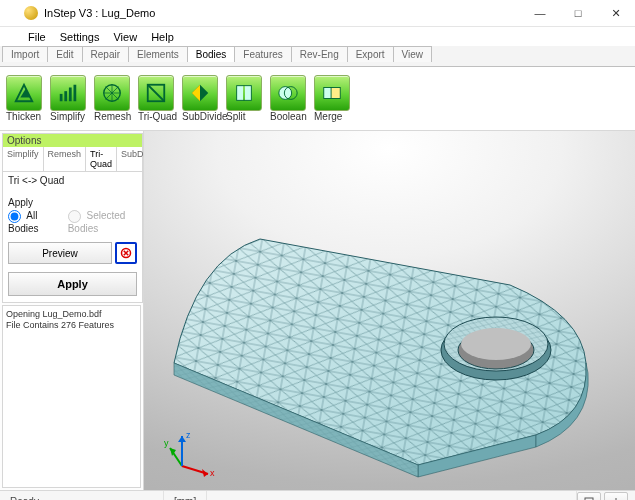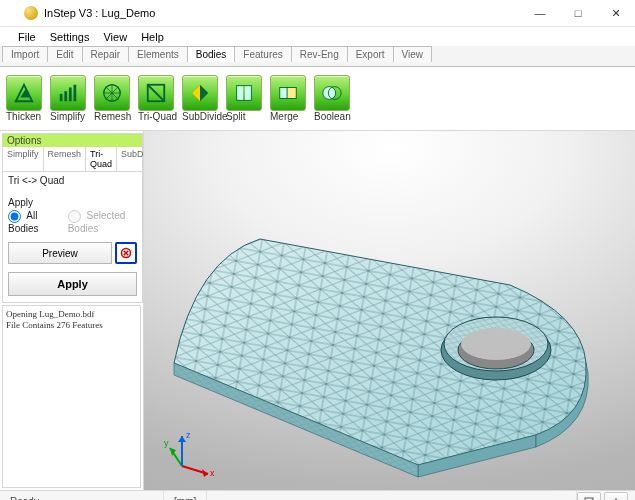--- a/index.html
+++ b/index.html
@@ -1,21 +1,21 @@
 <!DOCTYPE html>
 <html><head>
 <meta charset="utf-8">
 <style>
 html,body{margin:0;padding:0;width:635px;height:500px;font-family:"Segoe UI",Tahoma,sans-serif;font-size:11px;color:#000;background:#fff;overflow:hidden}
 .titlebar{height:26px;background:#fff;display:flex;align-items:center;padding-left:24px;border-bottom:1px solid #e5e5e5}
 .titlebar .ico{width:14px;height:14px;border-radius:50%;background:radial-gradient(circle at 30% 30%,#ffe07a,#c89600);margin-right:6px}
 .titlebar .t{flex:1;font-size:11px}
 .winbtns{display:flex}
 .winbtn{width:38px;height:26px;display:flex;align-items:center;justify-content:center;color:#333}
-.menubar{height:19px;display:flex;align-items:center;padding-left:12px;font-size:11px;gap:2px}
+.menubar{height:19px;display:flex;align-items:center;padding-left:22px;font-size:11px;gap:2px}
 .menubar span{padding:2px 6px}
 .tabbar{height:20px;background:#f4f4f4;display:flex;align-items:flex-start;padding-left:2px;font-size:10px;gap:0;border-bottom:1px solid #bfbfbf}
 .tab{padding:2px 8px 2px;border:1px solid #bfbfbf;border-bottom:none;background:#f8f8f8;margin-right:-1px;color:#666;position:relative}
 .tab.active{background:#fff;color:#000;z-index:2}
 .toolbar{height:55px;background:#fff;display:flex;align-items:center;padding:4px 6px;border-bottom:1px solid #d8d8d8}
 .tbtn{width:42px;height:48px;display:flex;flex-direction:column;align-items:flex-start;justify-content:flex-start;margin-right:2px;font-size:10px}
 .tbtn .ticon{width:34px;height:34px;border-radius:3px;background:linear-gradient(180deg,#b7f07a 0%,#62d235 55%,#2aa30c 100%);border:1px solid #8ab060;display:flex;align-items:center;justify-content:center;box-shadow:inset 0 1px 0 rgba(255,255,255,.6)}
 .tbtn .ticon svg{width:22px;height:22px}
 .tbtn span{margin-top:1px;color:#333;line-height:1}
 .workarea{display:flex;height:359px}
@@ -29,21 +29,21 @@
 .sect{padding:3px 5px 6px;font-size:10px}
 .sect label{display:block;margin-bottom:2px;color:#222}
 select{width:100%;font-size:10px;height:19px;border:1px solid #b5b5b5;background:#fff}
 .radiorow{display:flex;align-items:center;gap:12px;margin-top:0}
 .radiorow input{margin:0 3px 0 0;vertical-align:middle}
 .prevrow{display:flex;align-items:center;gap:3px;margin-top:6px}
 .btn{flex:1;height:20px;background:linear-gradient(#fdfdfd,#eaeaea);border:1px solid #b5b5b5;font-size:10px;display:flex;align-items:center;justify-content:center}
 .cancelico{width:18px;height:18px;border:2px solid #0032cc;border-radius:2px;display:flex;align-items:center;justify-content:center}
 .cancelico svg{width:12px;height:12px}
 .applybtn{width:100%;height:24px;margin-top:8px;background:linear-gradient(#fdfdfd,#e6e6e6);border:1px solid #b5b5b5;font-weight:bold;font-size:11px}
-.logbox{flex:1;margin:2px;border:1px solid #d6d6d6;background:#fff;font-family:Liberation Serif, serif;font-size:9px;padding:3px;color:#333;line-height:1.2;position:relative}
+.logbox{flex:1;margin:2px;border:1px solid #d6d6d6;background:#fff;font-family:Liberation Sans, sans-serif;font-size:9px;padding:3px;color:#333;line-height:1.2;position:relative}
 .viewport{flex:1;position:relative;background:radial-gradient(ellipse 140% 120% at 50% 5%,#ffffff 0%,#f1f1f1 25%,#d0d0d0 55%,#b6b6b6 78%,#aeaeae 100%)}
 
 .lug{position:absolute;left:22px;top:84px;width:440px;height:270px}
 .lug svg{width:100%;height:100%}
 .axes{position:absolute;left:20px;bottom:10px}
 .statusbar{height:21px;border-top:1px solid #d8d8d8;display:flex;align-items:center;background:#f6f6f6;font-size:10px}
 .statusbar .cell{padding:0 10px;border-right:1px solid #e2e2e2;height:100%;display:flex;align-items:center;color:#444}
 .statusbar .cell:first-child{width:143px}
 .statusbar .grow{flex:1}
 .sbtn{width:22px;height:17px;border:1px solid #c8c8c8;background:linear-gradient(#fdfdfd,#e8e8e8);margin-right:3px;border-radius:2px;display:flex;align-items:center;justify-content:center}
@@ -135,34 +135,34 @@
           <rect x="4" y="4" width="7" height="16" fill="#cfe"></rect>
           <rect x="13" y="4" width="7" height="16" fill="#cfe"></rect>
           <rect x="4" y="4" width="16" height="16" fill="none" stroke="#063"></rect>
         </svg>
       </div>
       <span>Split</span>
     </div>
   <div class="tbtn">
       <div class="ticon">
         <svg viewBox="0 0 24 24">
+          <circle cx="9" cy="12" r="7" fill="#cfe" stroke="#063"></circle>
+          <circle cx="15" cy="12" r="7" fill="none" stroke="#063"></circle>
+        </svg>
+      </div>
+      <span>Boolean</span>
+    </div>
+  <div class="tbtn">
+      <div class="ticon">
+        <svg viewBox="0 0 24 24">
           <rect x="3" y="6" width="10" height="12" fill="#cfe" stroke="#063"></rect>
           <rect x="11" y="6" width="10" height="12" fill="#fe8" stroke="#063"></rect>
         </svg>
       </div>
       <span>Merge</span>
-    </div>
-  <div class="tbtn">
-      <div class="ticon">
-        <svg viewBox="0 0 24 24">
-          <circle cx="9" cy="12" r="7" fill="#cfe" stroke="#063"></circle>
-          <circle cx="15" cy="12" r="7" fill="none" stroke="#063"></circle>
-        </svg>
-      </div>
-      <span>Boolean</span>
     </div>
 </div>
 
 <div class="workarea">
   <div class="leftpanel">
     <div class="optbox">
       <div class="optlabel">Options</div>
       <div class="subtabs">
         <div class="subtab">Simplify</div>
         <div class="subtab">Remesh</div>

